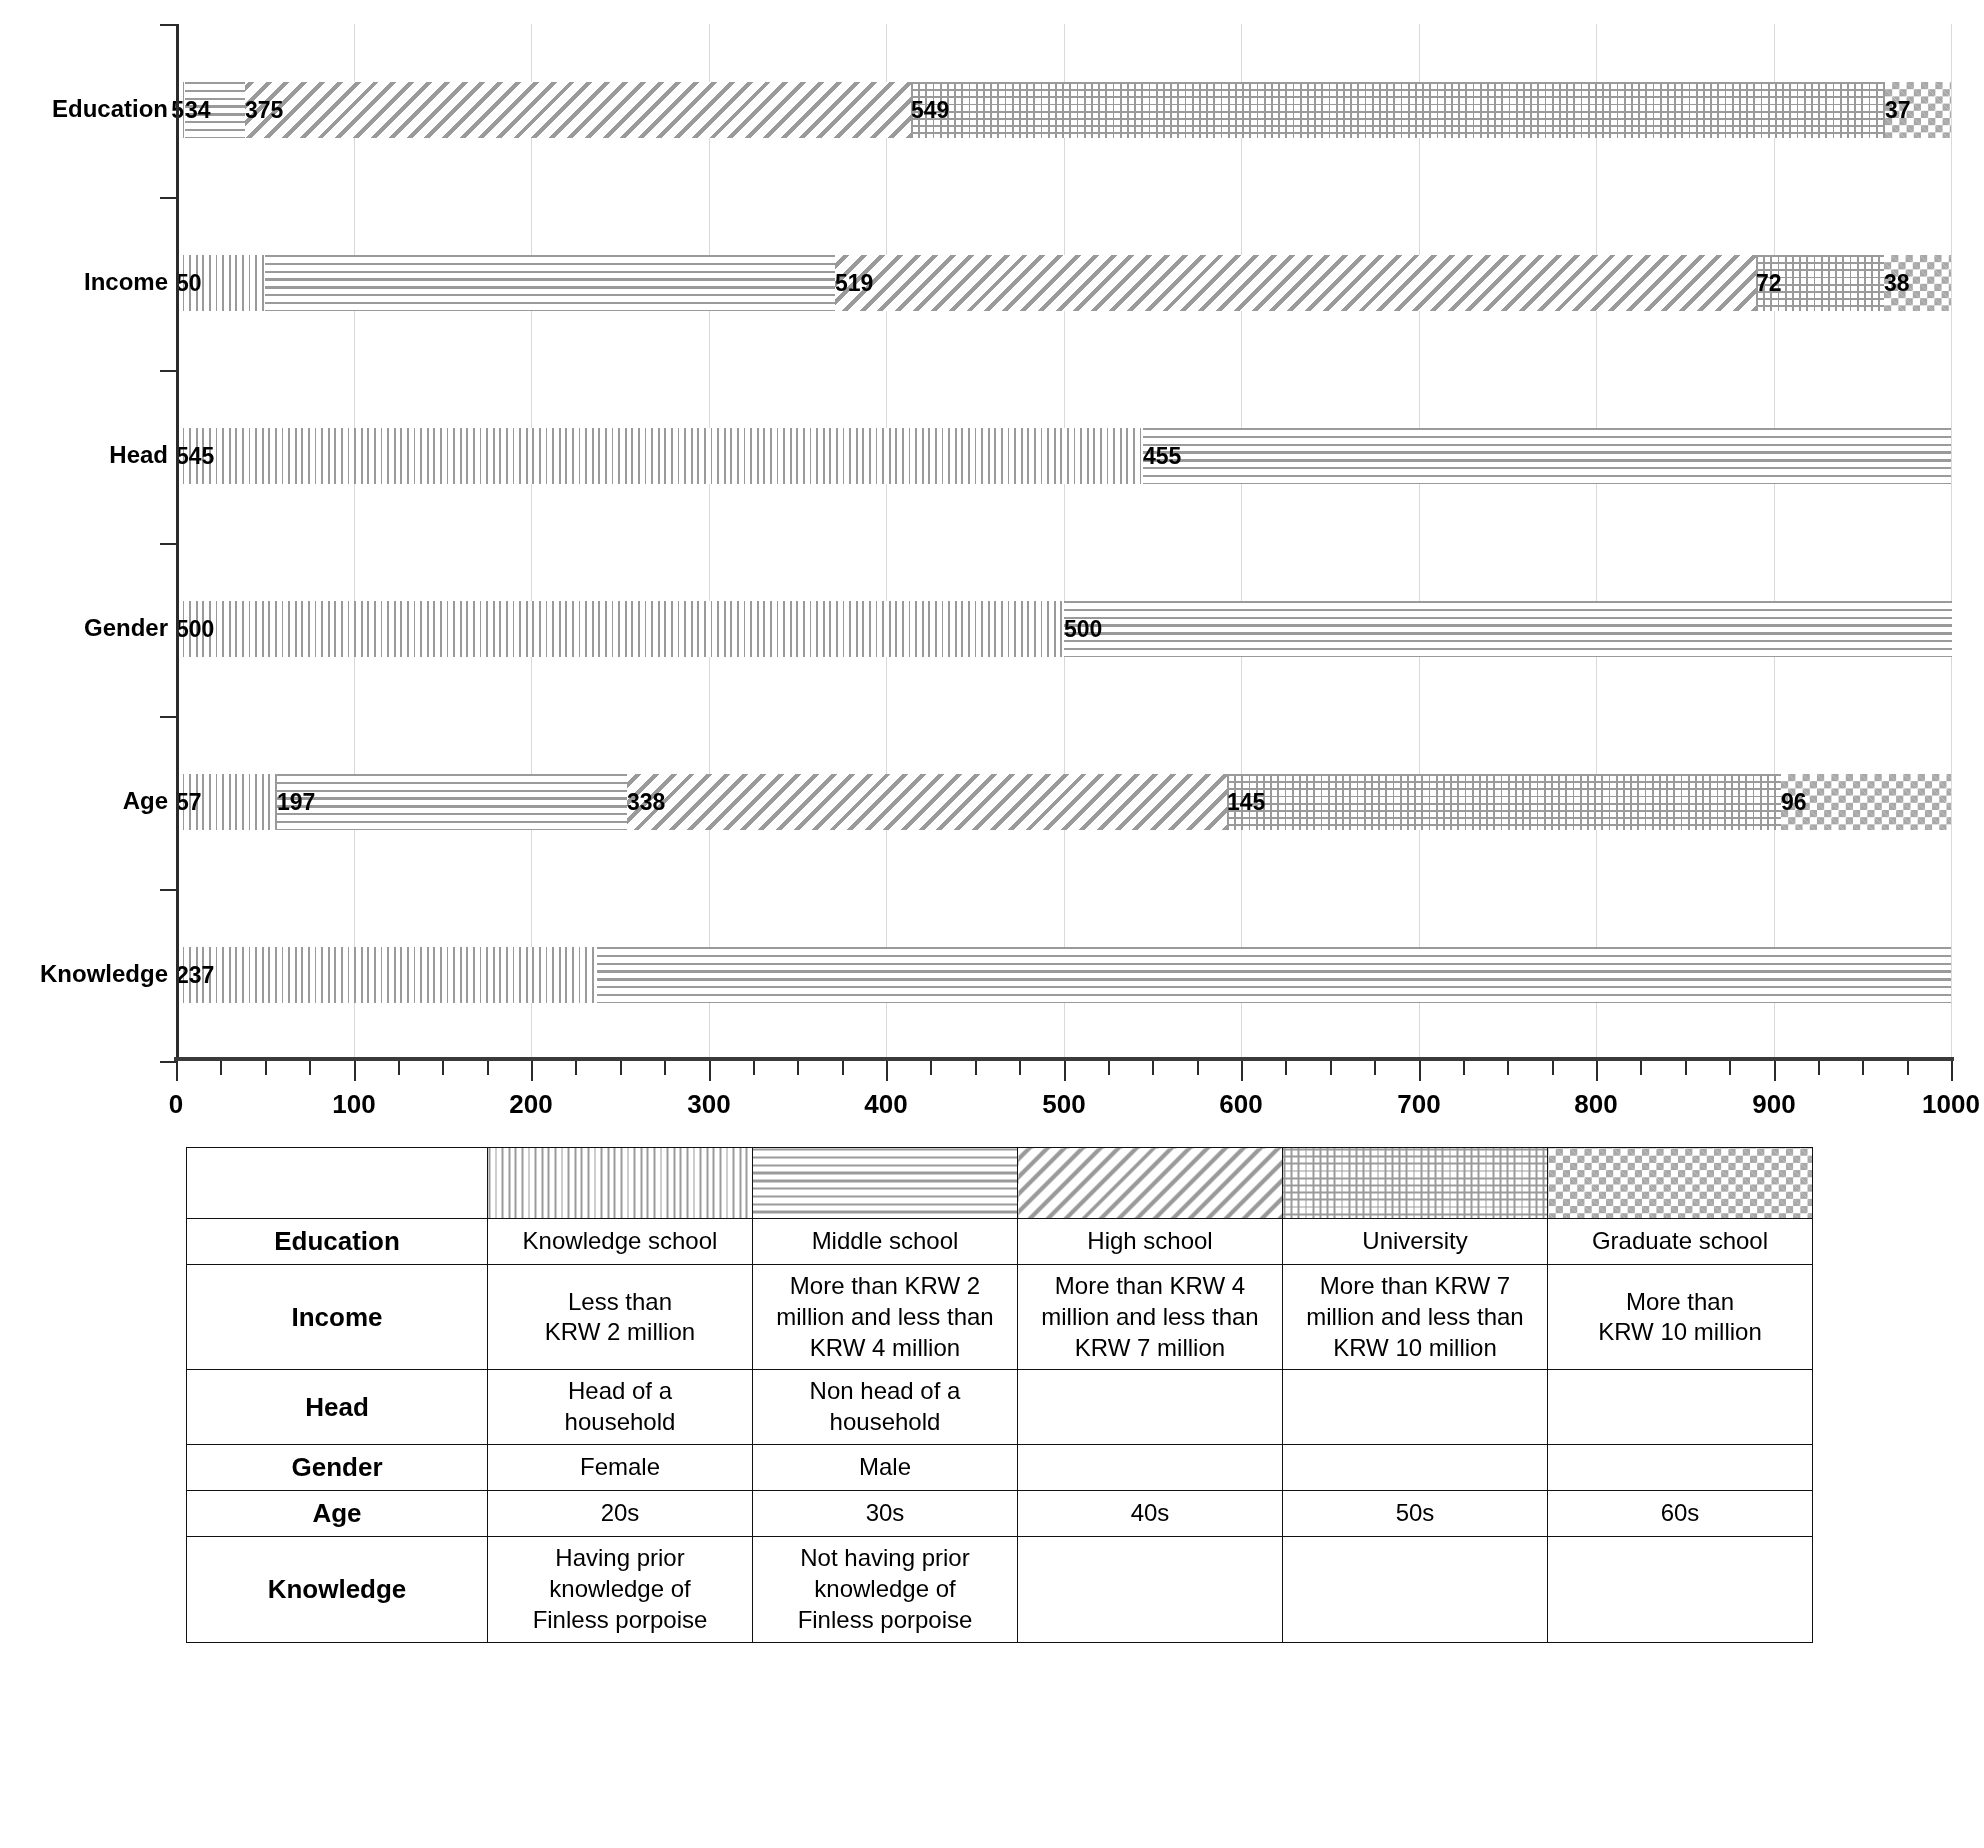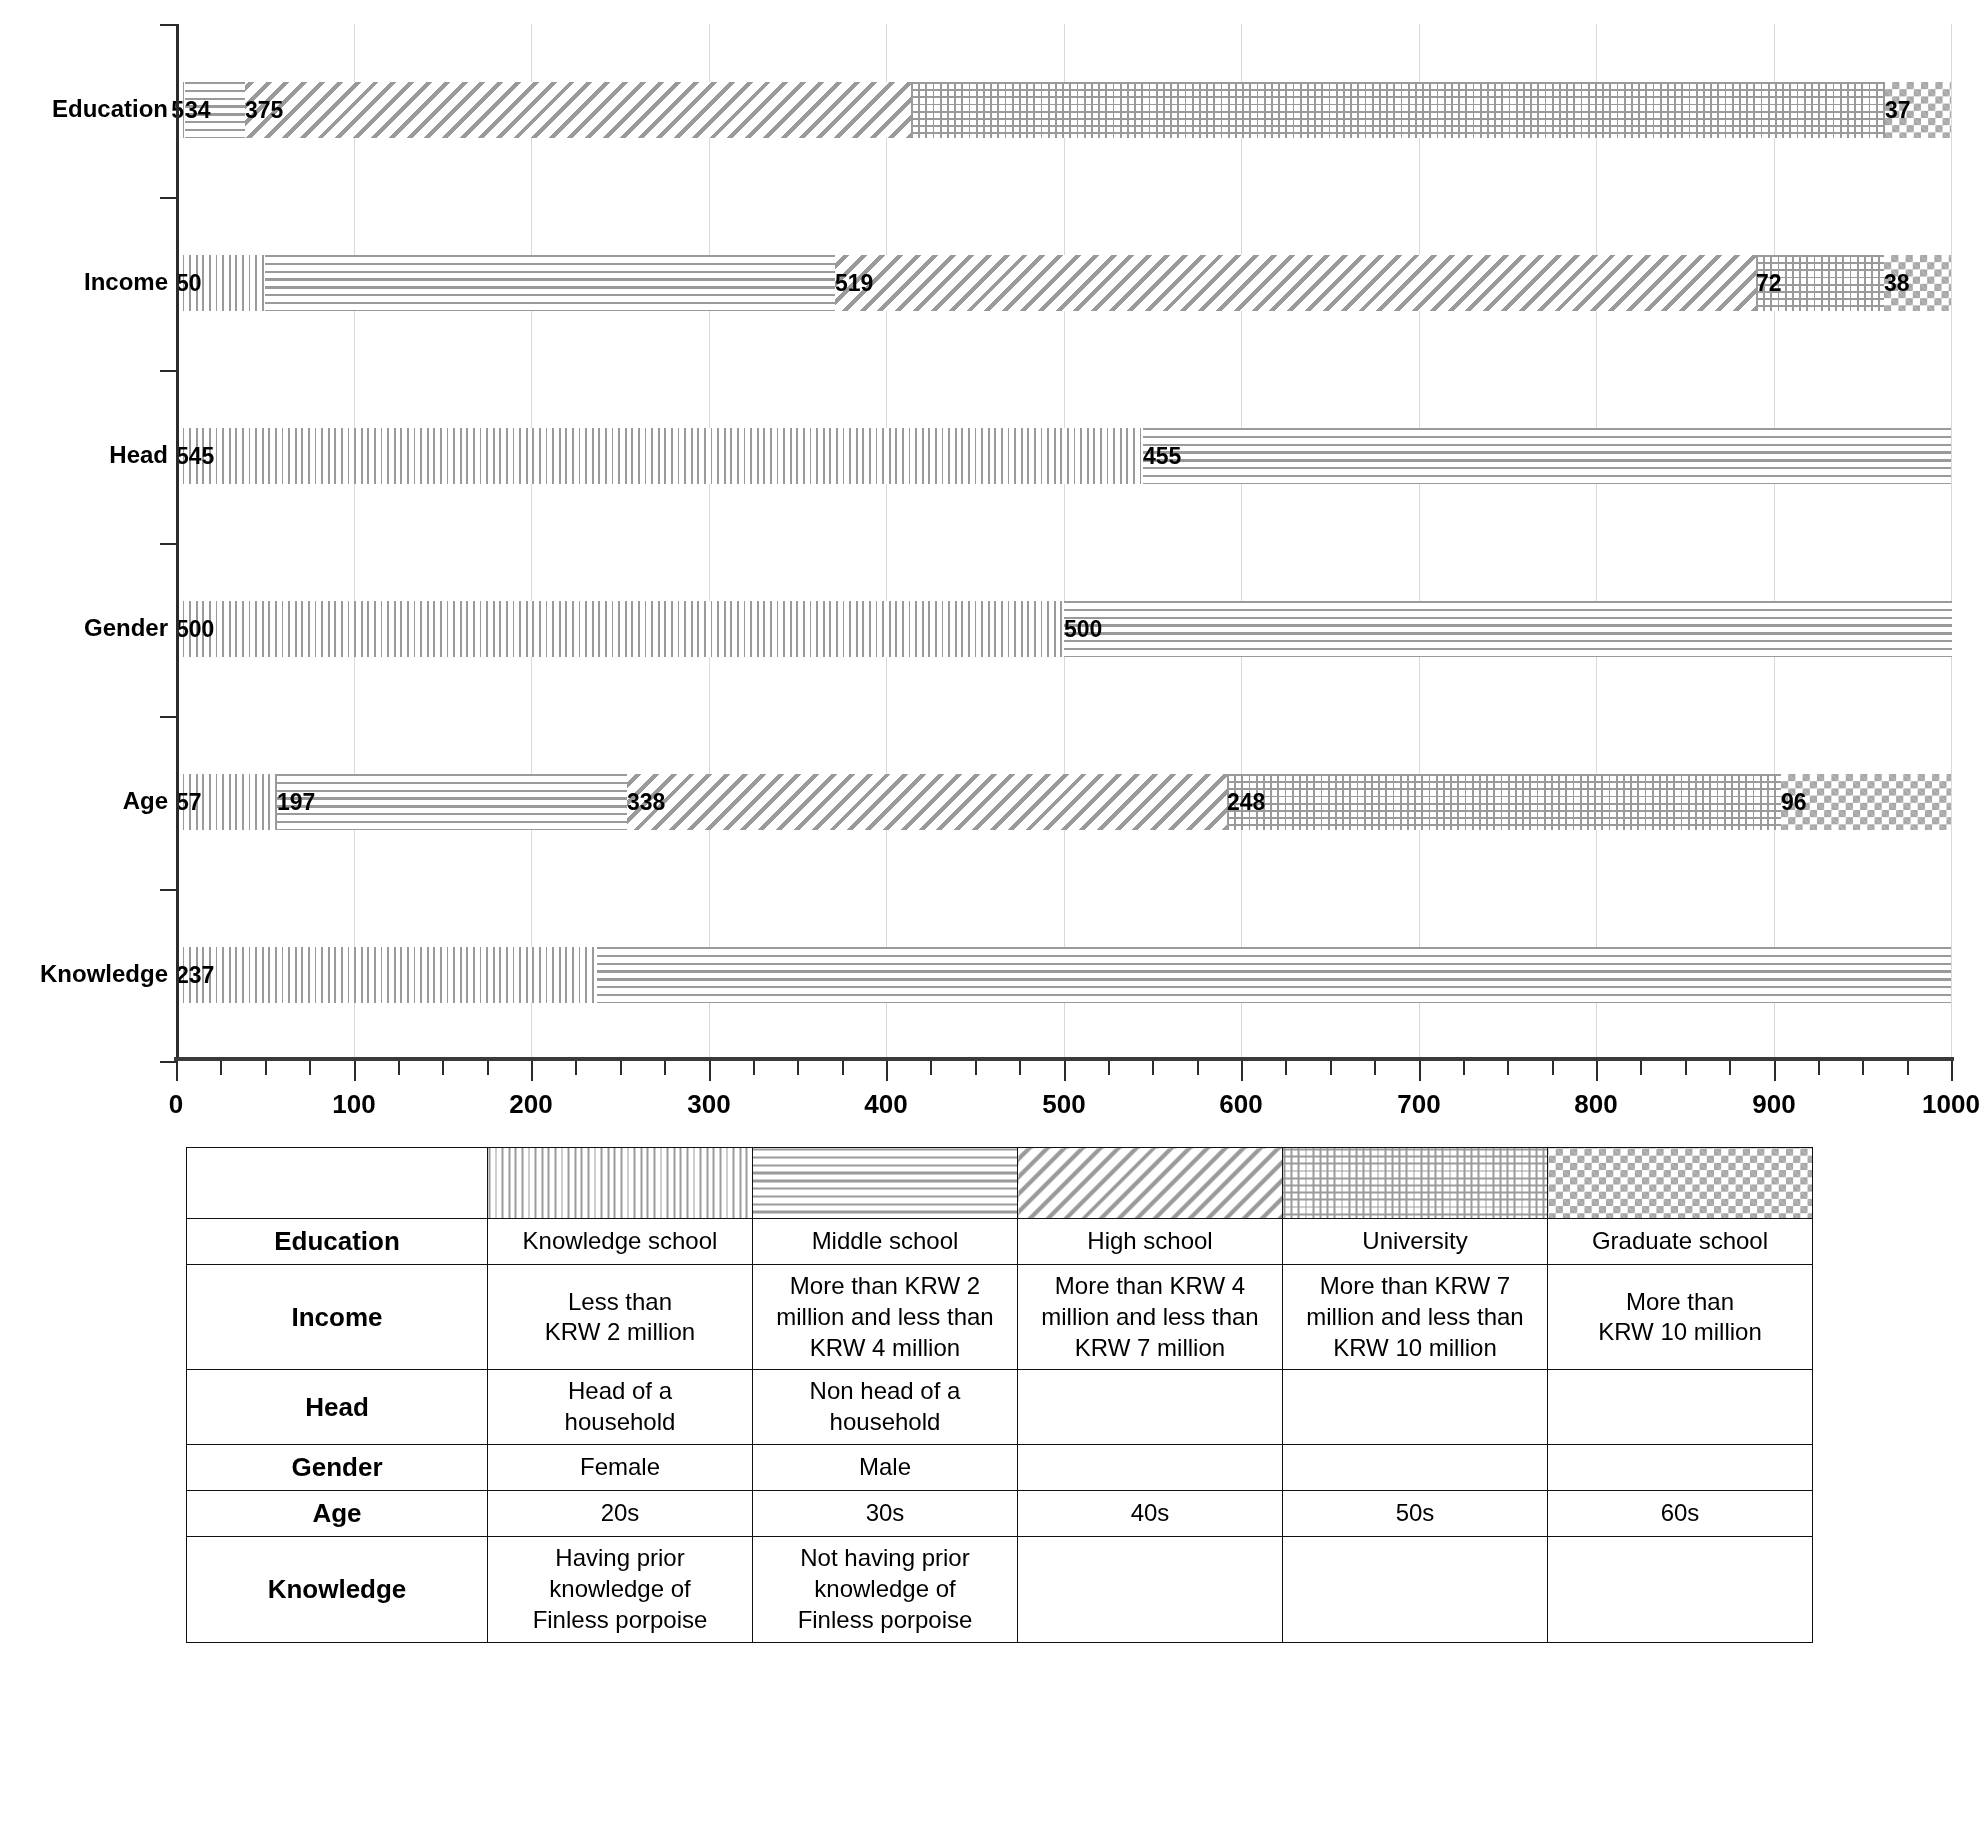--- a/index.html
+++ b/index.html
@@ -225,20 +225,21 @@
       </div>
     <div id="bars">
         <div class="bar" style="top: 58px; left: 0px; width: 1775px;">
           <div class="seg p-vert" style="left: 0px; width: 9px;"></div>
           <div class="seg-label" style="position: absolute; left: -4.8px; width: 24px; top: 50%; overflow: visible; text-align: left;">5</div>
           <div class="seg p-horz" style="left: 9px; width: 60px;"></div>
           <div class="seg-label" style="position: absolute; left: 9px; width: 60px; top: 50%;">34</div>
           <div class="seg p-diag" style="left: 69px; width: 666px;"></div>
           <div class="seg-label" style="position: absolute; left: 69px; width: 666px; top: 50%;">375</div>
           <div class="seg p-grid" style="left: 735px; width: 975px;"></div>
+          <div class="seg-label" style="position: absolute; left: 735px; width: 975px; top: 50%;">549</div>
           <div class="seg p-check" style="left: 1709px; width: 66px;"></div>
           <div class="seg-label" style="position: absolute; left: 1709px; width: 66px; top: 50%;">37</div>
         </div>
         <div class="bar" style="top: 231px; left: 0px; width: 1775px;">
           <div class="seg p-vert" style="left: 0px; width: 89px;"></div>
           <div class="seg-label" style="position: absolute; left: 0px; width: 89px; top: 50%;">50</div>
           <div class="seg p-horz" style="left: 89px; width: 570px;"></div>
           <div class="seg p-diag" style="left: 659px; width: 921px;"></div>
           <div class="seg-label" style="position: absolute; left: 659px; width: 921px; top: 50%;">519</div>
           <div class="seg p-grid" style="left: 1580px; width: 128px;"></div>
@@ -259,21 +260,21 @@
           <div class="seg-label" style="position: absolute; left: 888px; width: 888px; top: 50%;">500</div>
         </div>
         <div class="bar" style="top: 750px; left: 0px; width: 1775px;">
           <div class="seg p-vert" style="left: 0px; width: 101px;"></div>
           <div class="seg-label" style="position: absolute; left: 0px; width: 101px; top: 50%;">57</div>
           <div class="seg p-horz" style="left: 101px; width: 350px;"></div>
           <div class="seg-label" style="position: absolute; left: 101px; width: 350px; top: 50%;">197</div>
           <div class="seg p-diag" style="left: 451px; width: 600px;"></div>
           <div class="seg-label" style="position: absolute; left: 451px; width: 600px; top: 50%;">338</div>
           <div class="seg p-grid" style="left: 1051px; width: 554px;"></div>
-          <div class="seg-label" style="position: absolute; left: 1051px; width: 554px; top: 50%;">248</div>
+          <div class="seg-label" style="position: absolute; left: 1051px; width: 554px; top: 50%;">145</div>
           <div class="seg p-check" style="left: 1605px; width: 170px;"></div>
           <div class="seg-label" style="position: absolute; left: 1605px; width: 170px; top: 50%;">96</div>
         </div>
         <div class="bar" style="top: 923px; left: 0px; width: 1775px;">
           <div class="seg p-vert" style="left: 0px; width: 421px;"></div>
           <div class="seg-label" style="position: absolute; left: 0px; width: 421px; top: 50%;">237</div>
           <div class="seg p-horz" style="left: 421px; width: 1354px;"></div>
         </div>
       </div>
     <div id="xticks">

